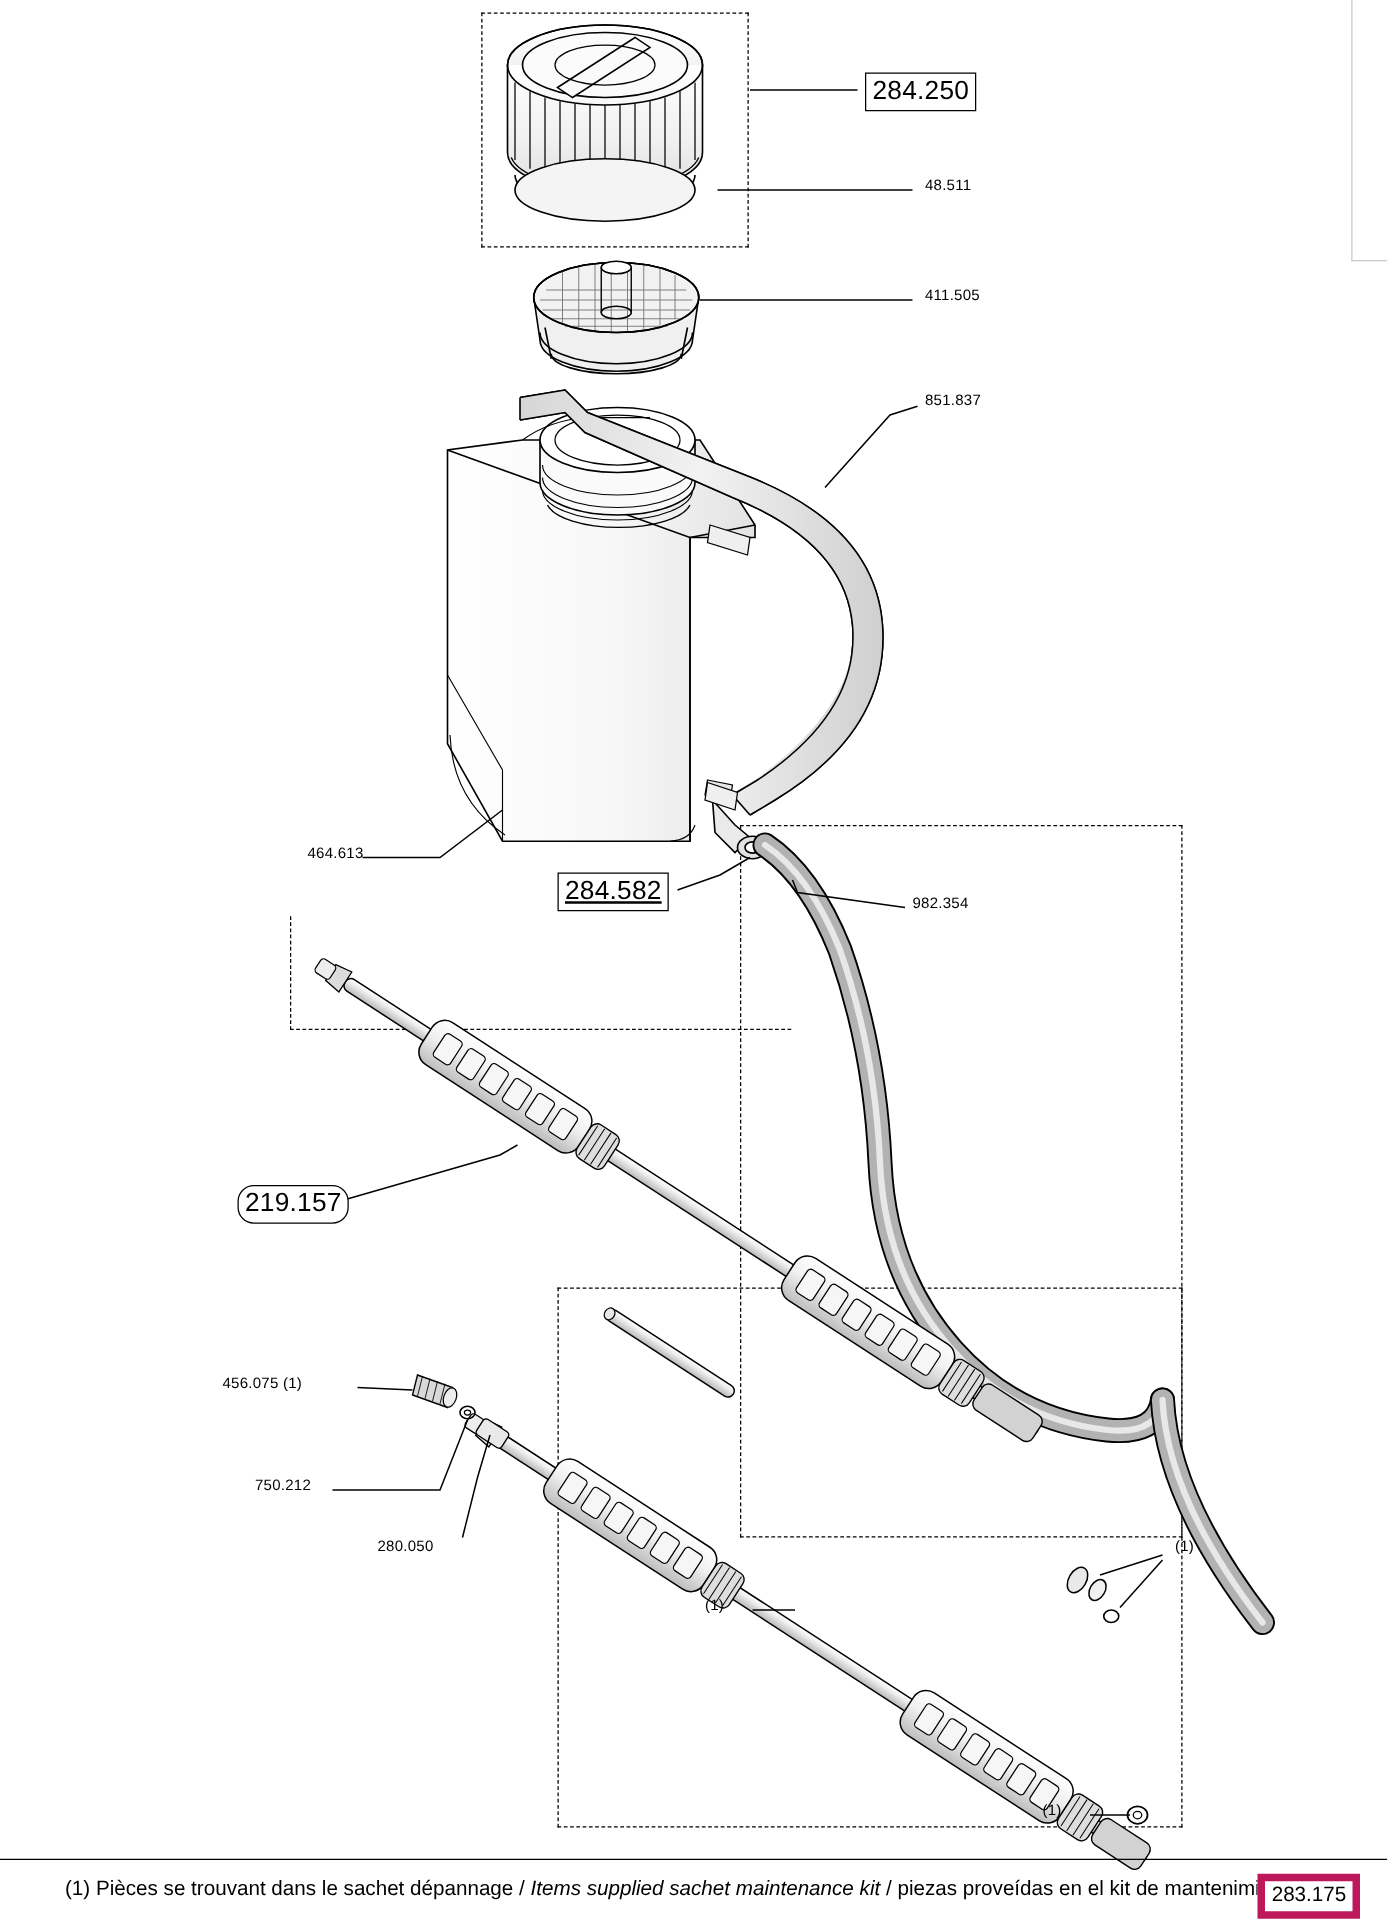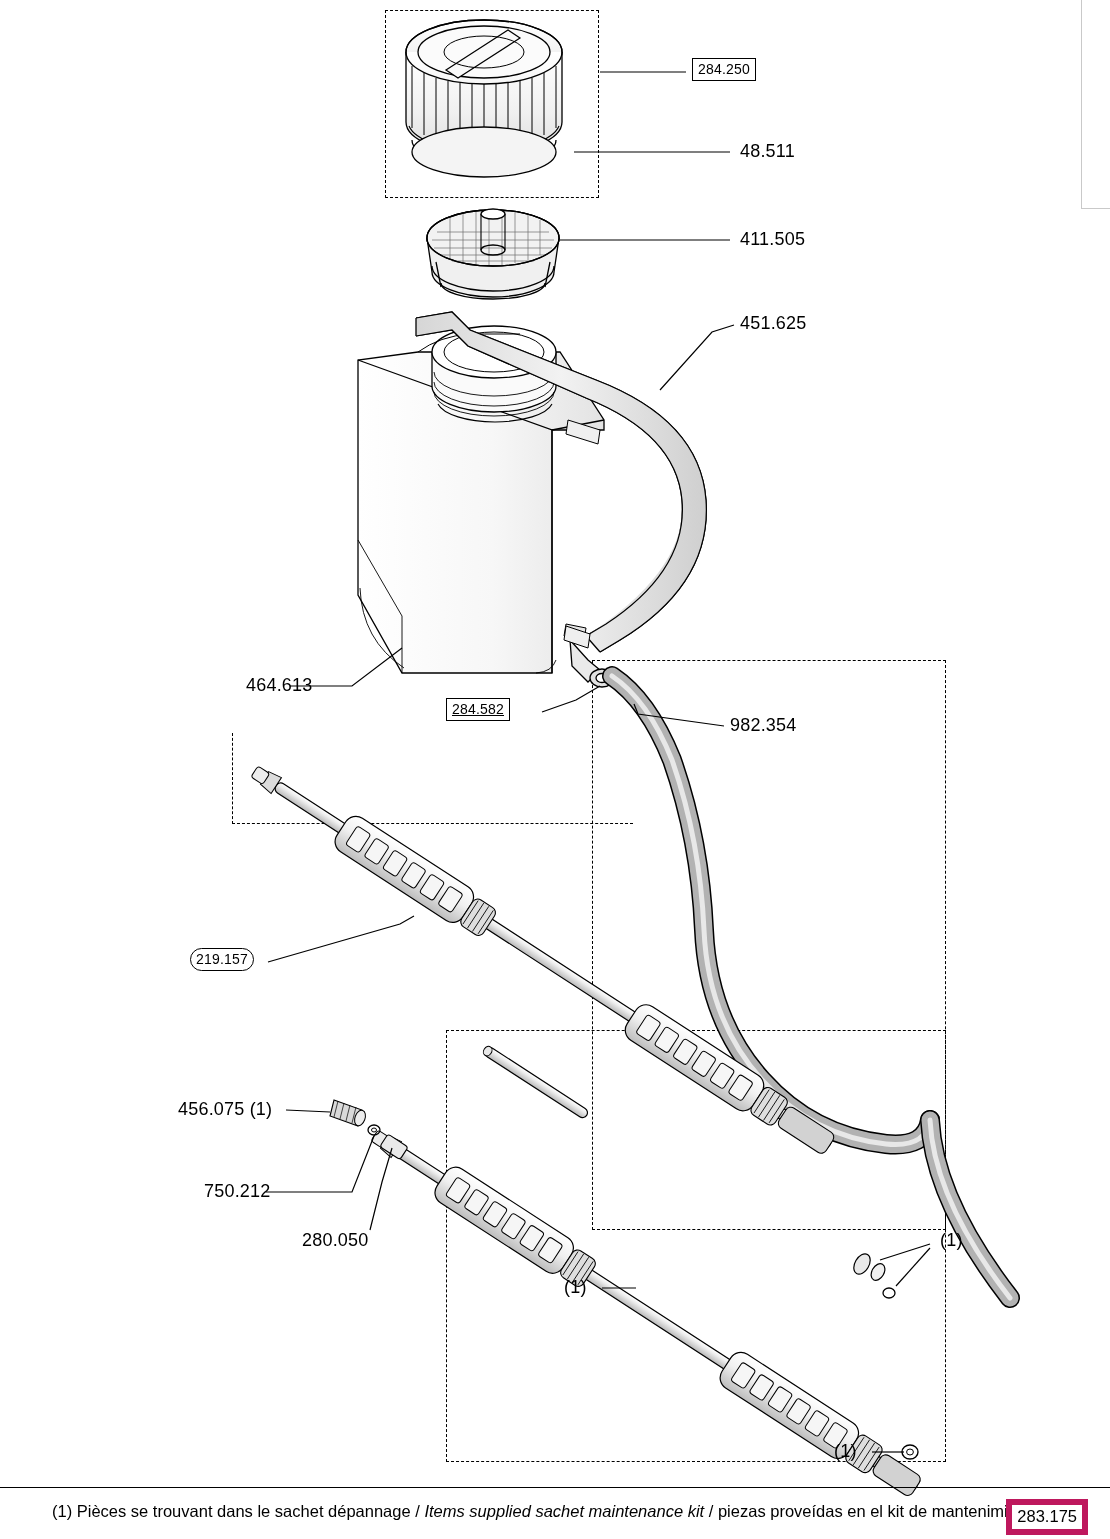--- a/index.html
+++ b/index.html
@@ -12,28 +12,28 @@
   }
   #sheet {
     position: relative;
     width: 1110px;
     height: 1539px;
     background: #ffffff;
     overflow: hidden;
   }
   .lbl {
     position: absolute;
-    font-size: 18px;
+    font-size: 12px;
     color: #000000;
     white-space: nowrap;
     letter-spacing: 0.2px;
   }
   .lbl-boxed {
     position: absolute;
-    font-size: 14px;
+    font-size: 21px;
     color: #000000;
     white-space: nowrap;
     border: 1px solid #000000;
     padding: 2px 5px 3px 5px;
     background: #ffffff;
     letter-spacing: 0.2px;
   }
   .dashbox {
     position: absolute;
     border: 1px dashed #000000;
@@ -394,21 +394,21 @@
         <path d="M880,1260 L930,1244"></path>
         <path d="M896,1286 L930,1248"></path>
         <path d="M872,1452 L904,1452"></path>
       </g>
     </g>
   </svg>
 
   <div class="lbl-boxed" style="left:692px; top:58px;">284.250</div>
   <div class="lbl" style="left:740px; top:141px;">48.511</div>
   <div class="lbl" style="left:740px; top:229px;">411.505</div>
-  <div class="lbl" style="left:740px; top:313px;">451.625</div>
+  <div class="lbl" style="left:740px; top:313px;">851.837</div>
   <div class="lbl" style="left:246px; top:675px;">464.613</div>
   <div class="lbl-boxed" style="left:446px; top:698px;text-decoration:underline;">284.582</div>
   <div class="lbl" style="left:730px; top:715px;">982.354</div>
   <div class="lbl-boxed" style="left:190px; top:948px;border-radius:13px;">219.157</div>
   <div class="lbl" style="left:178px; top:1099px;text-align:center;">456.075 (1)</div>
   <div class="lbl" style="left:204px; top:1181px;">750.212</div>
   <div class="lbl" style="left:302px; top:1230px;">280.050</div>
   <div class="lbl" style="left:940px; top:1230px;">(1)</div>
   <div class="lbl" style="left:564px; top:1277px;">(1)</div>
   <div class="lbl" style="left:834px; top:1441px;">(1)</div>

